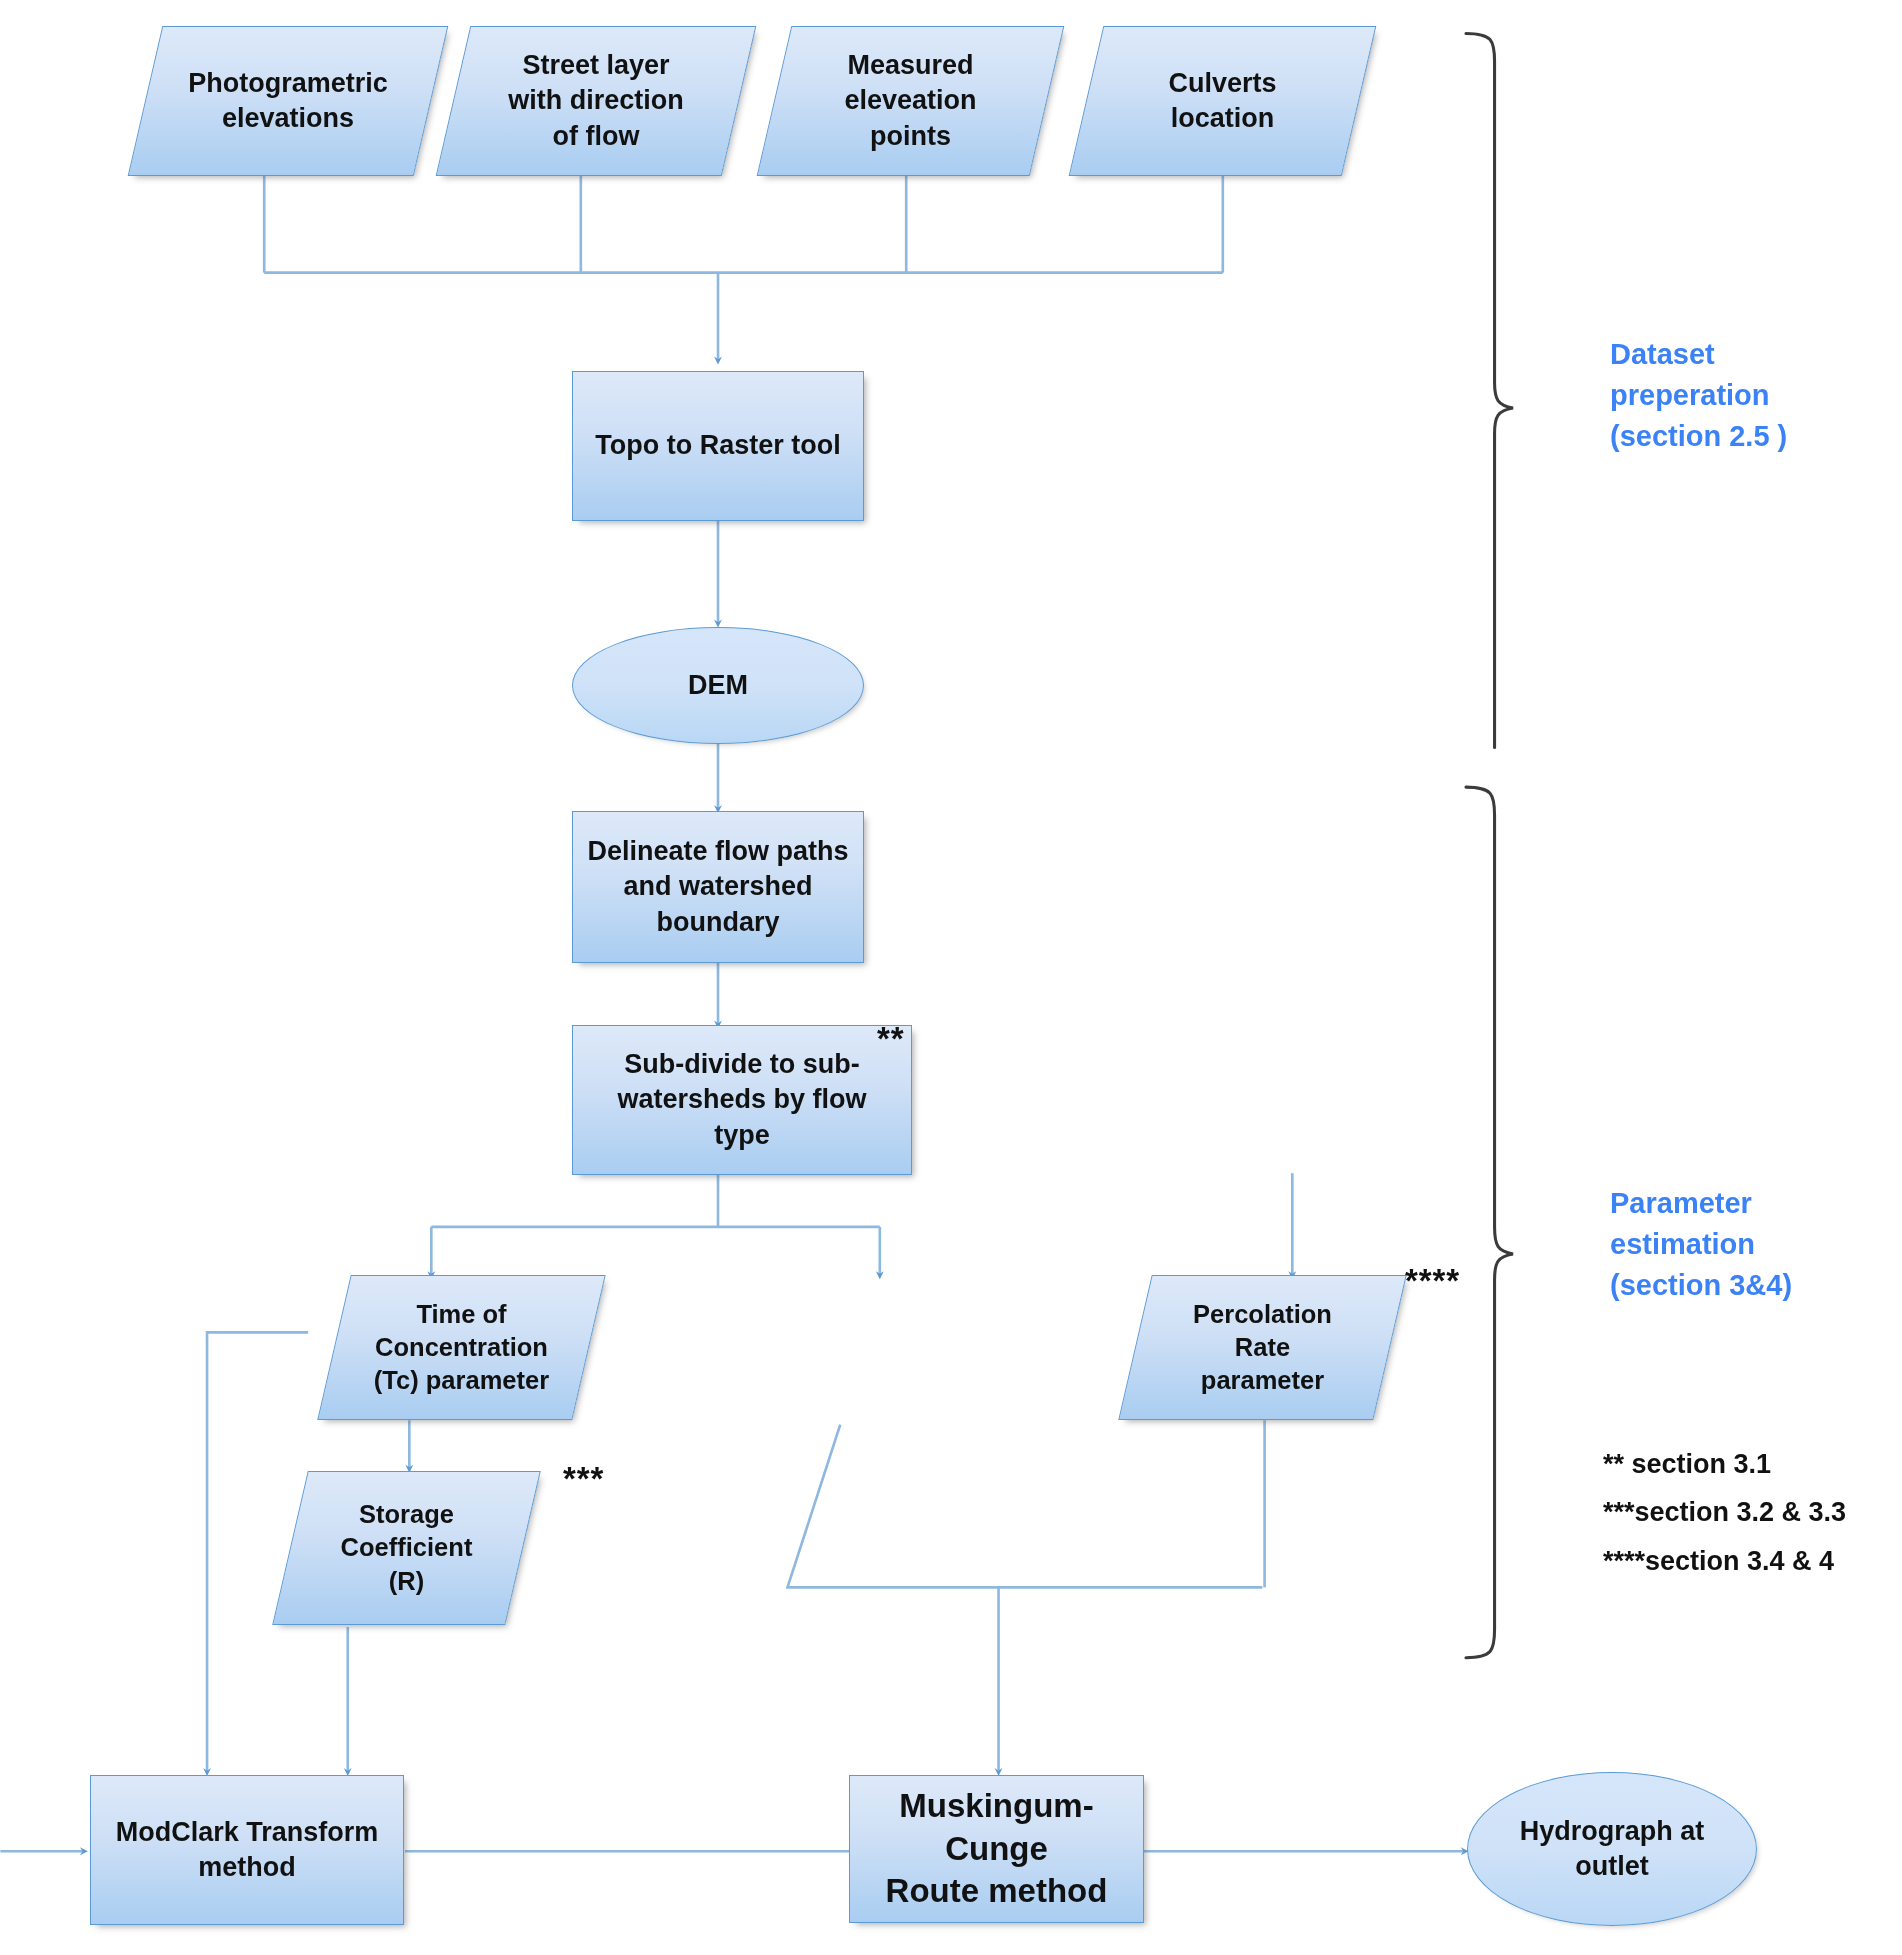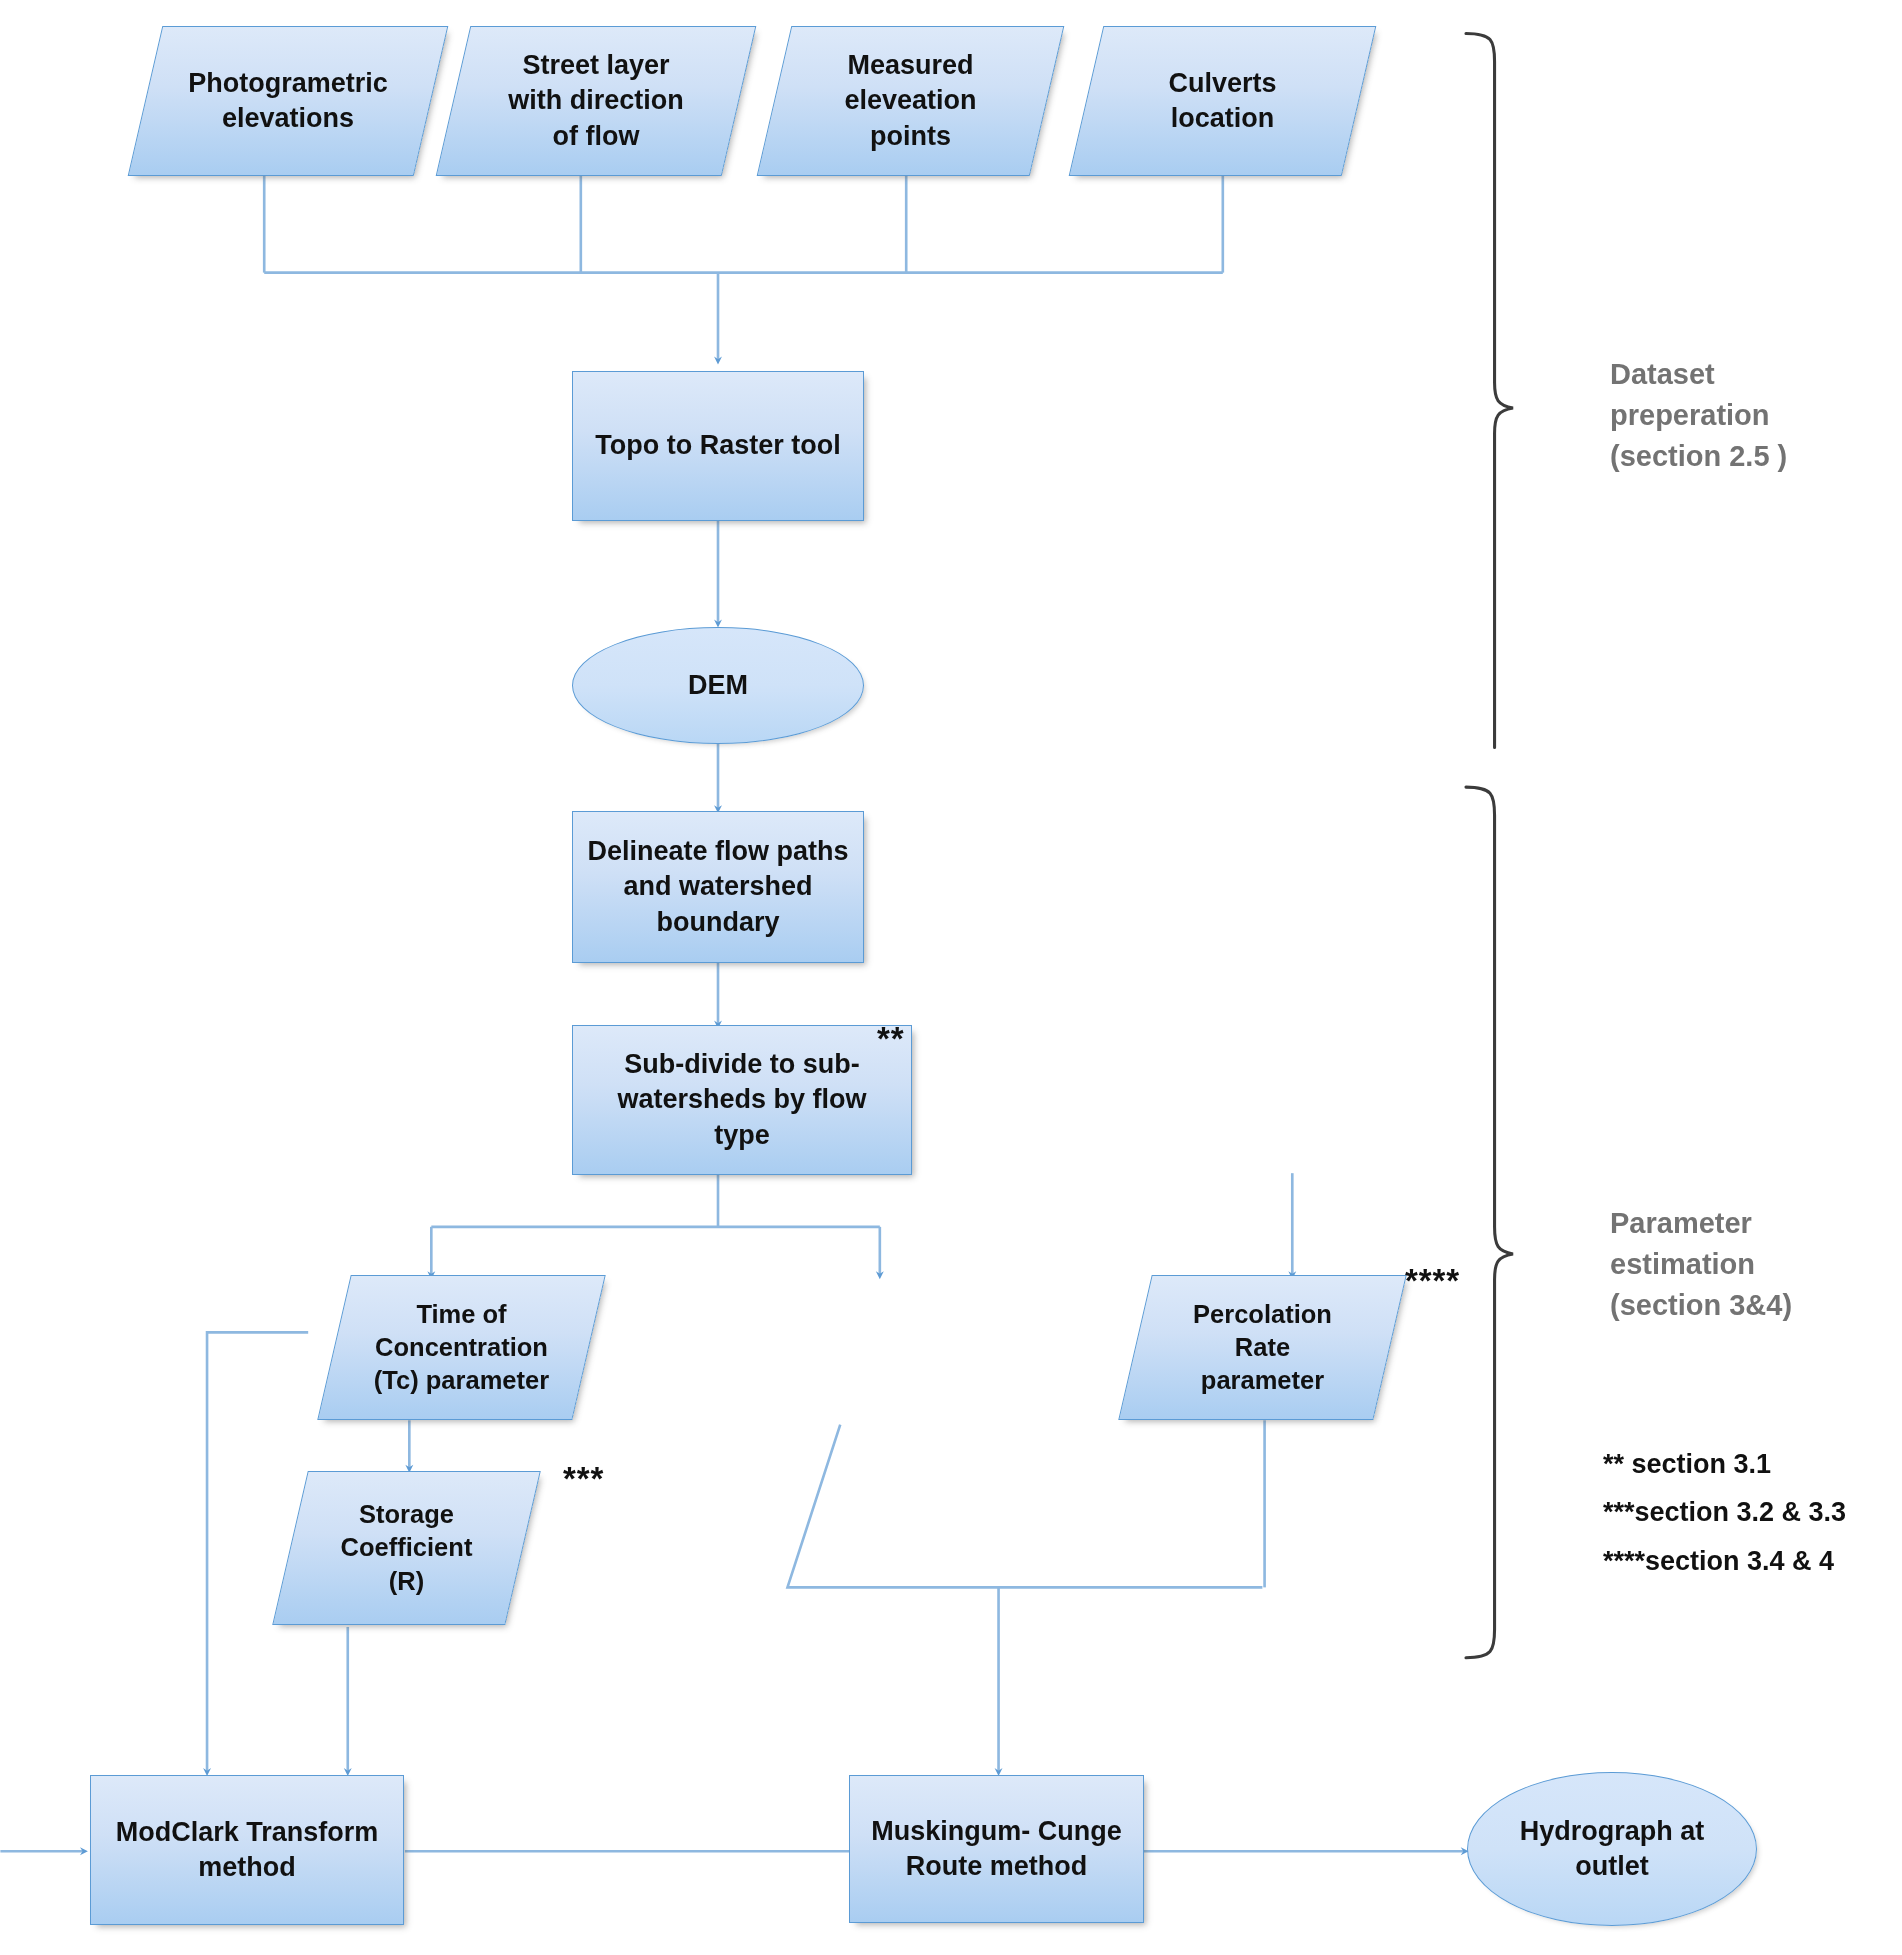--- a/index.html
+++ b/index.html
@@ -68,26 +68,25 @@
   .ellipse {
     background: linear-gradient(to bottom, #d6e6fa 0%, #cfe2f8 50%, #b9d7f5 100%);
     border: 1.3px solid #5b9bd5;
     border-radius: 50%;
     box-shadow: 3.5px 3.5px 5.3px -2.6px rgba(90,90,90,0.30);
   }
 
   
   .annot {
     position: absolute;
-    color: #737373;
+    color: #3b82f6;
     font-weight: bold;
     line-height: 1.42;
     white-space: pre-line;
     z-index: 6;
-    margin-top: 20px;
   }
   .stars {
     position: absolute;
     color: #111111;
     font-weight: bold;
     letter-spacing: 0.9px;
     z-index: 6;
   }
   .footnote {
     position: absolute;
@@ -229,21 +228,21 @@
 Coefficient
 (R)</span>
   </div>
   <div class="stars" style="left:563px; top:1460px; font-size:33px;">***</div>
 
   <div class="node rect" style="left:90px; top:1775px; width:314px; height:150px; font-size:27px;">
     <span class="lbl">ModClark Transform
 method</span>
   </div>
 
-  <div class="node rect" style="left:849px; top:1775px; width:295px; height:148px; font-size:27px;">
+  <div class="node rect" style="left:849px; top:1775px; width:295px; height:148px; font-size:33px;">
     <span class="lbl">Muskingum- Cunge
 Route method</span>
   </div>
 
   <div class="node ellipse" style="left:1467px; top:1772px; width:290px; height:154px; font-size:27px;">
     <span class="lbl">Hydrograph at
 outlet</span>
   </div>
 
   <div class="annot" style="left:1610px; top:334px; font-size:29px;">Dataset

